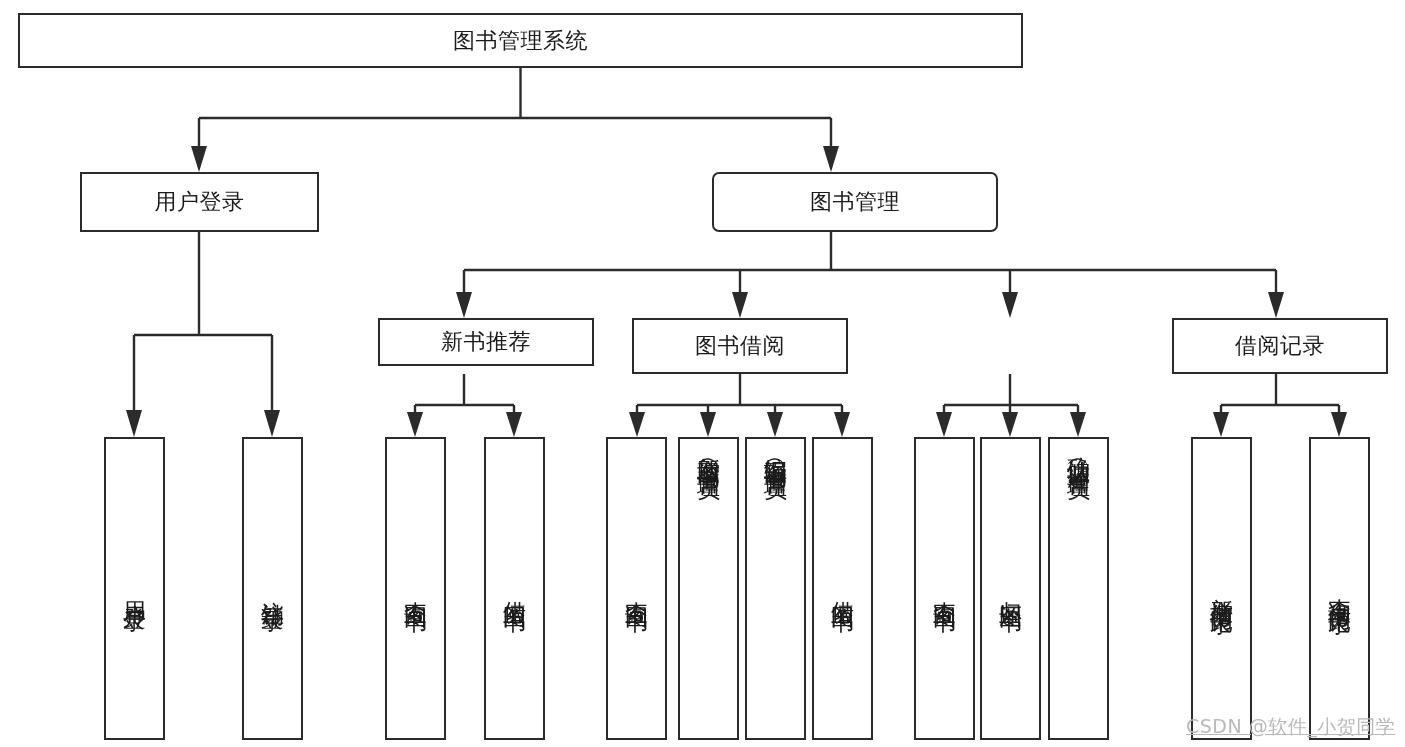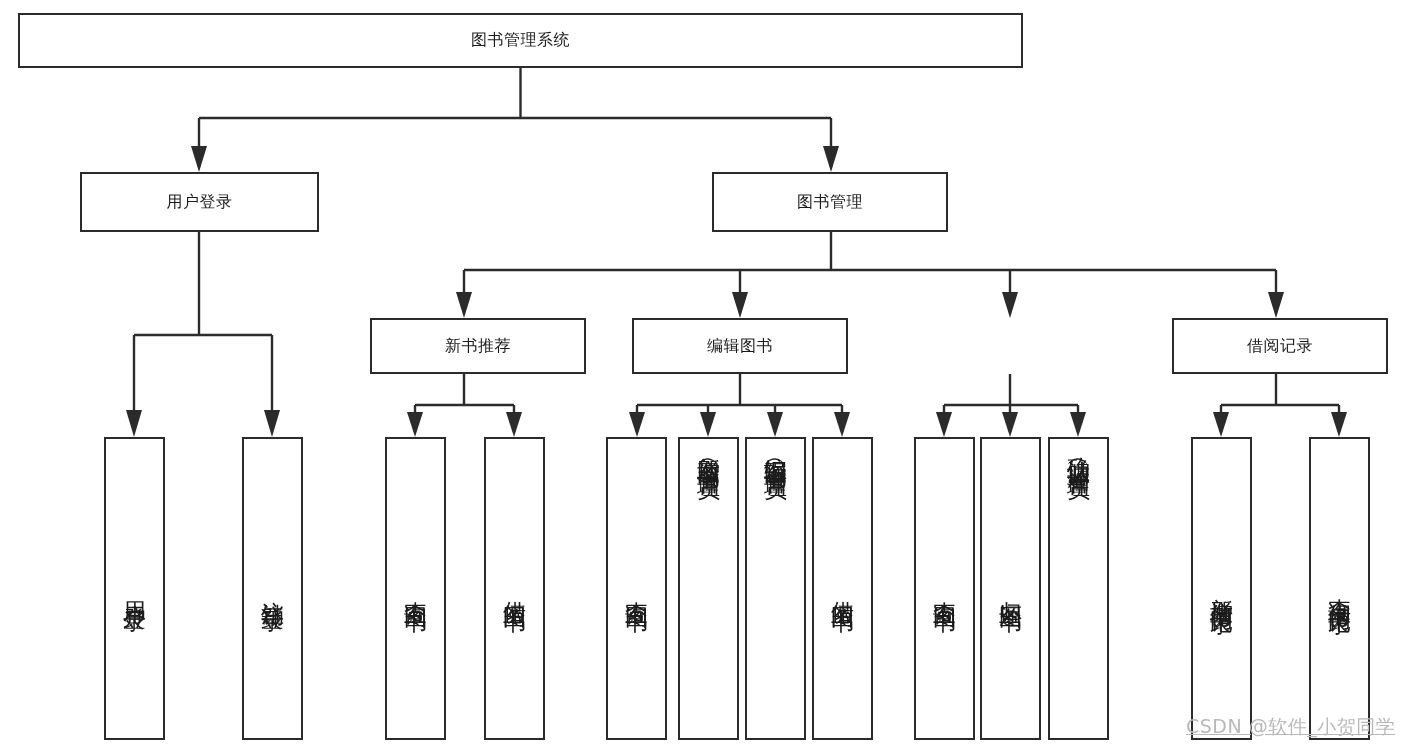--- a/index.html
+++ b/index.html
@@ -50,21 +50,21 @@
     text-align: center;
     color: #1b1b1b;
   }
   .node-box .node-label {
     display: block;
     line-height: 1.18;
     letter-spacing: 0.5px;
   }
   
   .node-horizontal .node-label {
-    font-size: 16px;
+    font-size: 22px;
     white-space: nowrap;
   }
   
   .node-vertical {
     align-items: flex-start;
     justify-content: center;
     padding-top: 0px;
   }
   .node-vertical .node-label {
     writing-mode: vertical-rl;
@@ -156,29 +156,29 @@
     <polygon class="arrow-head" points="1331,412 1347,412 1339,437"></polygon>
   </svg>
 
   <div class="node-box node-horizontal" style="left:18px; top:13px; width:1005px; height:55px;">
     <span class="node-label">图书管理系统</span>
   </div>
 
   <div class="node-box node-horizontal" style="left:80px; top:172px; width:239px; height:60px;">
     <span class="node-label">用户登录</span>
   </div>
-  <div class="node-box node-horizontal" style="left:712px; top:172px; width:236px; height:60px;">
+  <div class="node-box node-horizontal" style="left:712px; top:172px; width:286px; height:60px;border-radius:7px;">
     <span class="node-label">图书管理</span>
   </div>
 
-  <div class="node-box node-horizontal" style="left:370px; top:318px; width:216px; height:56px;">
+  <div class="node-box node-horizontal" style="left:378px; top:318px; width:216px; height:48px;">
     <span class="node-label">新书推荐</span>
   </div>
   <div class="node-box node-horizontal" style="left:632px; top:318px; width:216px; height:56px;">
-    <span class="node-label">编辑图书</span>
+    <span class="node-label">图书借阅</span>
   </div>
   <div class="node-box node-horizontal" style="left:1172px; top:318px; width:216px; height:56px;">
     <span class="node-label">借阅记录</span>
   </div>
 
   <div class="node-box node-vertical center-text" style="left:104px; top:437px; width:61px; height:303px;">
     <span class="node-label">用户登录</span>
   </div>
   <div class="node-box node-vertical center-text" style="left:242px; top:437px; width:61px; height:303px;">
     <span class="node-label">注销登录</span>

